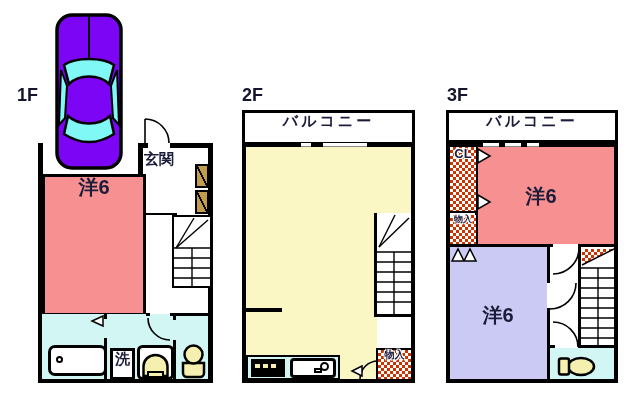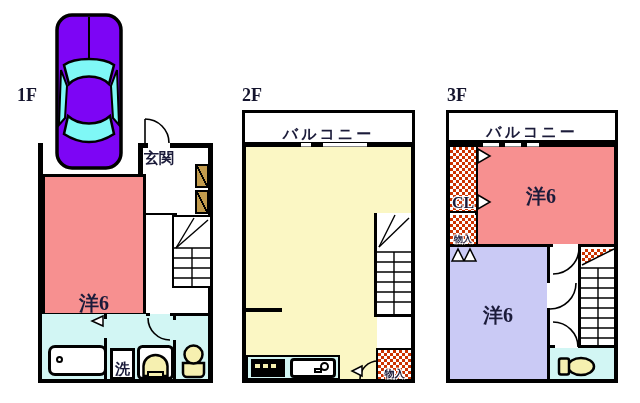--- a/index.html
+++ b/index.html
@@ -1,20 +1,20 @@
 <!DOCTYPE html>
 <html style="--room-pink: #f79090; --room-yellow: #fbf7c4; --room-lavender: #cacaf5; --wet-cyan: #d2f6f4; --checker-red: #cc3300; --cabinet-brown: #c29b4d; --car-purple: #7d05f5; --car-glass: #7ff8f6; --fixture-cream: #f6f0b0; --label-ink: #1b1b3a;"><head>
 <meta charset="utf-8">
 <style>
   html,body{margin:0;padding:0;background:#fff;}
   #canvas{position:relative;width:640px;height:403px;background:#fff;overflow:hidden;
-          font-family:Liberation Serif, serif;}
+          font-family:Liberation Sans, sans-serif;}
   .wall{position:absolute;background:#000;}
   .abs{position:absolute;box-sizing:border-box;}
-  .room{position:absolute;box-sizing:border-box;display:flex;align-items:flex-end;justify-content:center;}
+  .room{position:absolute;box-sizing:border-box;display:flex;align-items:flex-start;justify-content:center;}
   .lbl{color:var(--label-ink,#1b1b3a);font-weight:bold;line-height:1;white-space:nowrap;}
   .floor-tag{position:absolute;font-size:18px;font-weight:bold;color:#15152e;}
   .checker{background-color:#fff;
     background-image:
       linear-gradient(45deg,var(--checker-red,#c33) 25%,transparent 25%,transparent 75%,var(--checker-red,#c33) 75%),
       linear-gradient(45deg,var(--checker-red,#c33) 25%,transparent 25%,transparent 75%,var(--checker-red,#c33) 75%);
     background-size:6px 6px;background-position:0 0,3px 3px;}
   .shadowed{text-shadow:1px 1px 0 #fff,-1px -1px 0 #fff,1px -1px 0 #fff,-1px 1px 0 #fff;}
   .window{position:absolute;background:#fff;border-bottom:1px solid #888;box-sizing:border-box;z-index:6;}
   .cab{position:absolute;box-sizing:border-box;border:2px solid #000;
@@ -124,21 +124,21 @@
   <div class="window" style="left:505px;top:143px;width:16px;height:4px;"></div>
   <div class="window" style="left:527px;top:143px;width:12px;height:4px;"></div>
 
   <div class="abs" style="left:478px;top:147px;width:136px;height:97px;background:var(--room-pink,#f79090);"></div>
   <div class="wall" style="left:475px;top:147px;width:3px;height:100px;"></div>
   <div class="wall" style="left:450px;top:244px;width:103px;height:3px;"></div>
   <div class="wall" style="left:578px;top:244px;width:36px;height:3px;"></div>
   <div class="abs lbl" style="left:516px;top:186px;width:50px;text-align:center;font-size:20px;z-index:9;">洋6</div>
 
   <div class="room checker" style="left:450px;top:147px;width:28px;height:66px;border-right:2px solid #000;border-bottom:2px solid #000;">
-    <span class="lbl shadowed" style="font-size:16px;">CL</span>
+    <span class="lbl shadowed" style="font-size:13px;">CL</span>
   </div>
   <div class="room checker" style="left:450px;top:215px;width:28px;height:31px;border-right:2px solid #000;border-bottom:2px solid #000;">
     <span class="lbl shadowed" style="font-size:9px;">物入</span>
   </div>
 
   <div class="abs" style="left:450px;top:247px;width:97px;height:132px;background:var(--room-lavender,#cacaf5);"></div>
   <div class="wall" style="left:547px;top:247px;width:3px;height:36px;"></div>
   <div class="wall" style="left:547px;top:308px;width:3px;height:71px;"></div>
   <div class="abs lbl" style="left:470px;top:305px;width:56px;text-align:center;font-size:20px;z-index:9;">洋6</div>
 

